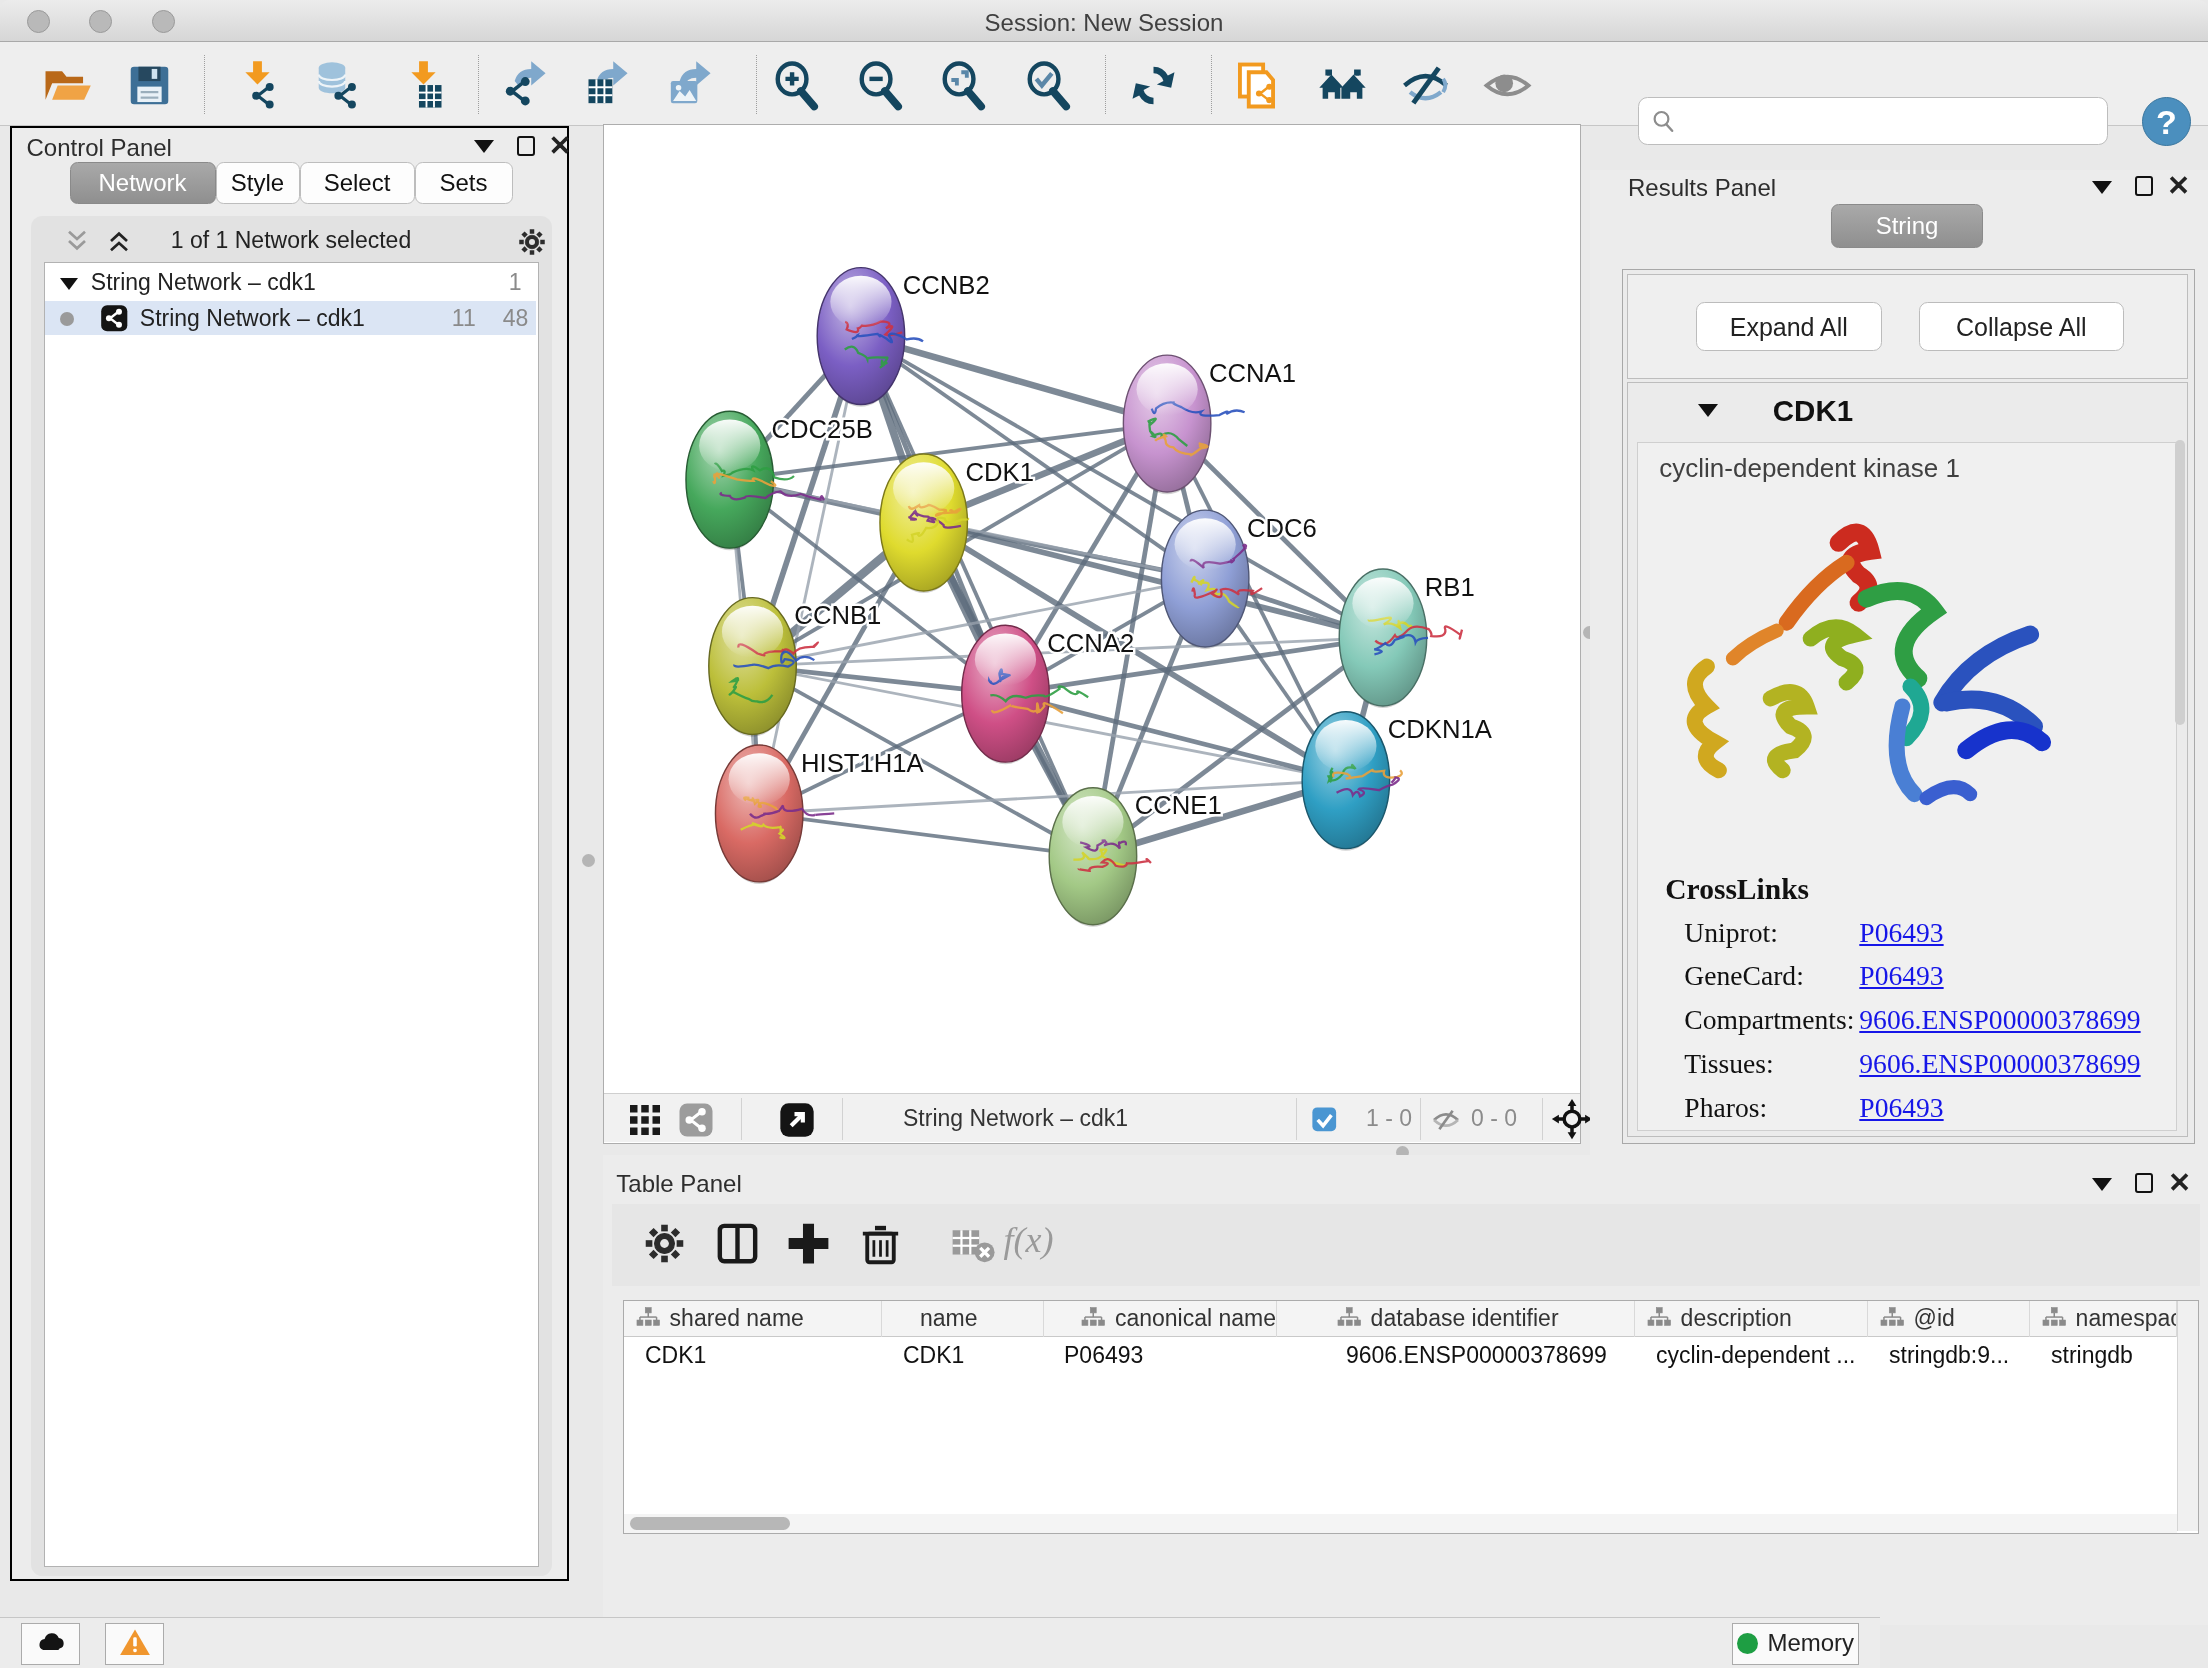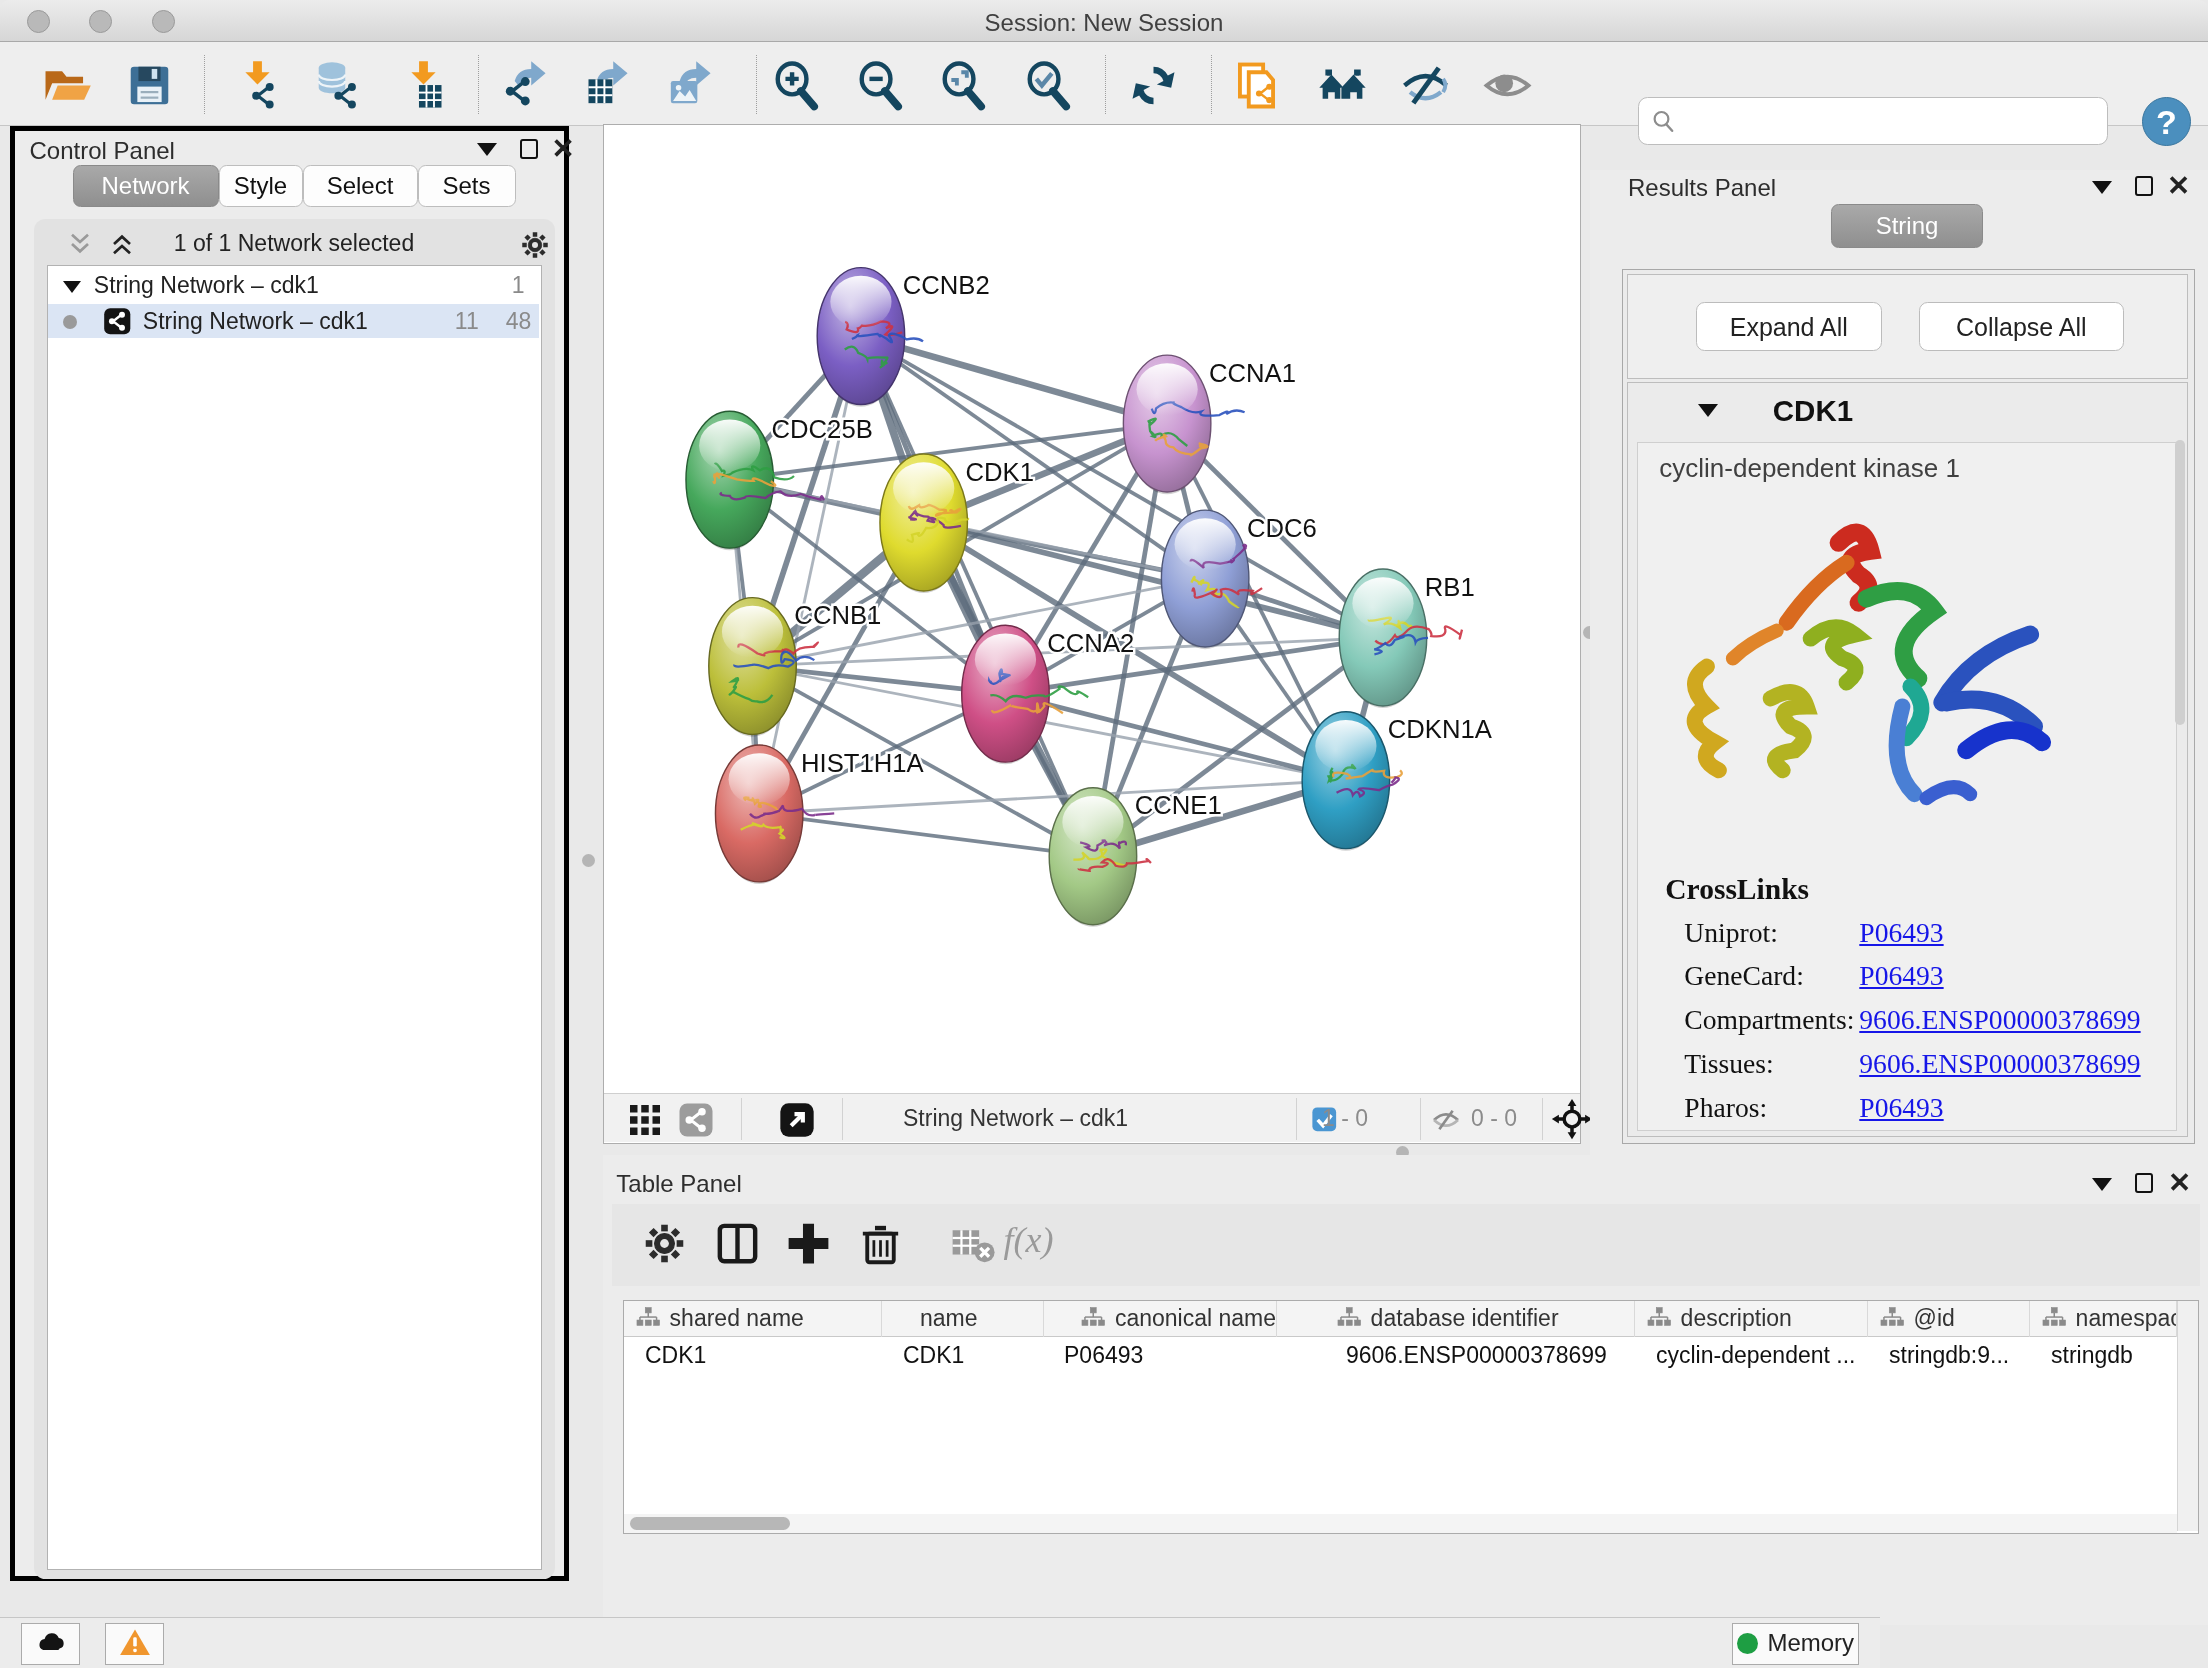--- a/index.html
+++ b/index.html
@@ -25,21 +25,21 @@
   .helpbtn { left:2142px; top:55px; width:49px; height:49px; border-radius:50%; background:#4b8fbe; color:#fff;
     font-size:34px; font-weight:bold; text-align:center; line-height:48px; cursor:pointer; border:1px solid #3a769e;}
 
   
   .panel-title { font-size:24px; color:#2d2d2d; }
   .tri-down { display:inline-block; width:0; height:0; border-left:10.5px solid transparent; border-right:10.5px solid transparent; border-top:13.3px solid #111; }
   .float-sq { display:inline-block; width:18px; height:20px; border:2.9px solid #111; border-radius:2.9px; }
   .close-x { font-size:27.6px; font-weight:bold; }
 
   
-  .ctrl-panel { left:9.5px; top:126px; width:559px; height:1455px; background:#ececec; border:5px solid #000000; }
+  .ctrl-panel { left:9.5px; top:126px; width:559px; height:1455px; background:#ececec; border:2px solid #000000; }
   .tab { position:absolute; top:34px; height:42px; border:1px solid #bdbdbd; background:#fdfdfd; color:#111;
     font-size:24px; text-align:center; line-height:40px; cursor:pointer; border-radius:7.6px 7.6px 7.6px 7.6px; }
   .tab.sel { background:linear-gradient(#a9a9a9,#8f8f8f); color:#fff; border-color:#8a8a8a; }
   .cp-box { left:19px; top:88px; width:521px; height:1360px; background:#e2e2e2; border-radius:11.4px; }
   .cp-head { position:absolute; left:0; top:7.6px; width:100%; height:38px; }
   .cp-list { position:absolute; left:13.3px; top:46px; width:495px; height:1305px; background:#fff; border:1.9px solid #b2b2b2; }
   .tree-row { position:absolute; left:0; width:491px; height:34px; font-size:23px; line-height:34px; }
   .tree-count { position:absolute; color:#8a8a8a; }
 
   
@@ -555,21 +555,21 @@
         <path d="M17 31 L30 18" stroke="#fff" stroke-width="5"></path>
         <path d="M21 17 h10 v10" stroke="#fff" stroke-width="5" fill="none"></path>
       </svg>
     <div class="nb-sep" style="left:238px"></div>
     <div class="nb-label" style="left:299px">String Network – cdk1</div>
     <div class="nb-sep" style="left:692px"></div>
     <svg class="abs" style="left:706px;top:10.5px;width:28.5px;height:28.5px" viewBox="0 0 48 48">
         <rect x="4" y="4" width="40" height="40" rx="8" fill="#4a96d2"></rect>
         <path d="M13 25 l9 10 14-18" stroke="#fff" stroke-width="6" fill="none"></path>
       </svg>
-    <div class="nb-count" style="left:718px">1 - 0</div>
+    <div class="nb-count" style="left:762px">1 - 0</div>
     <div class="nb-sep" style="left:816px"></div>
     <svg class="abs" style="left:826px;top:9.5px;width:32px;height:32px" viewBox="0 0 48 48">
         <path d="M6 24 q18 -17 36 0" fill="none" stroke="#8b8b8b" stroke-width="4"></path>
         <path d="M6 24 q18 17 36 0" fill="none" stroke="#b5b5b5" stroke-width="4"></path>
         <line x1="14" y1="38" x2="34" y2="10" stroke="#8b8b8b" stroke-width="4"></line>
       </svg>
     <div class="nb-count" style="left:867px">0 - 0</div>
     <div class="nb-sep" style="left:938px"></div>
     <svg class="abs" style="left:947px;top:3.8px;width:42px;height:42px" viewBox="0 0 48 48">
         <circle cx="24" cy="24" r="9" fill="none" stroke="#111" stroke-width="4"></circle>

